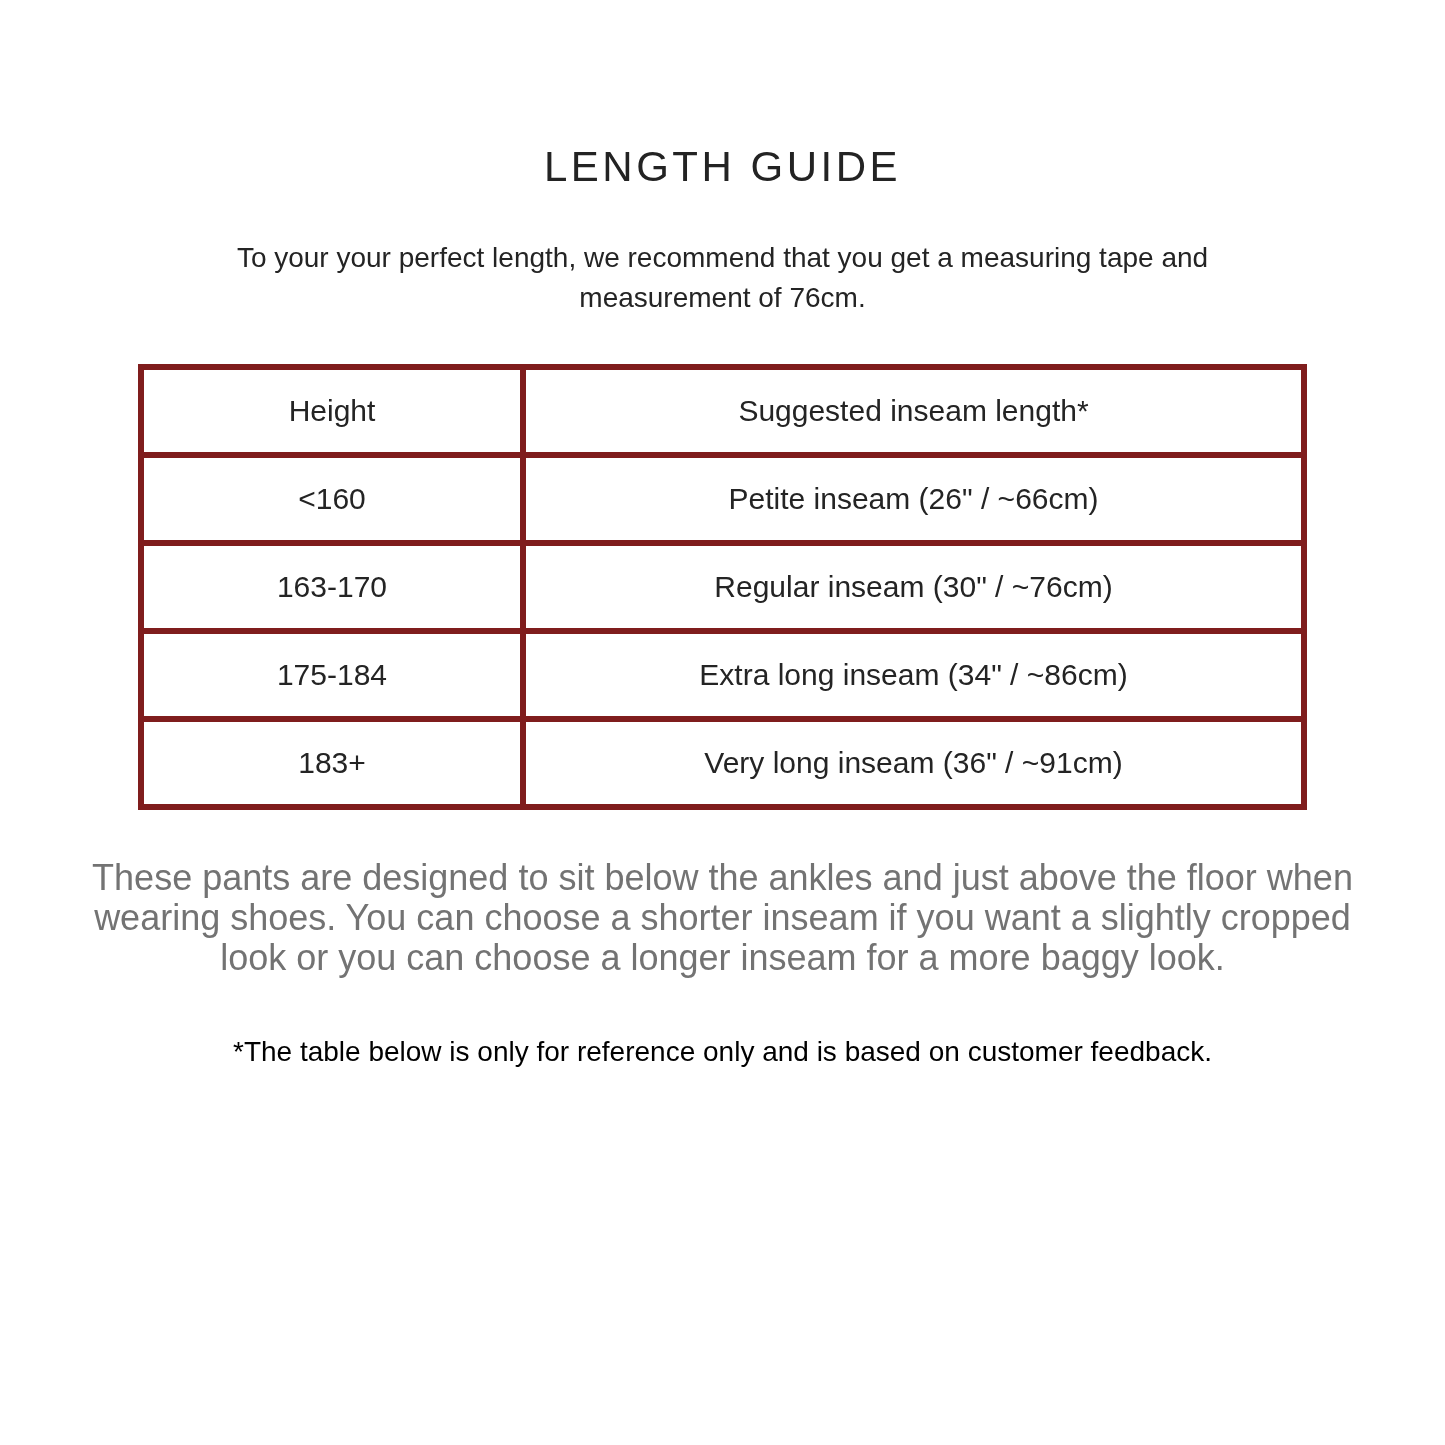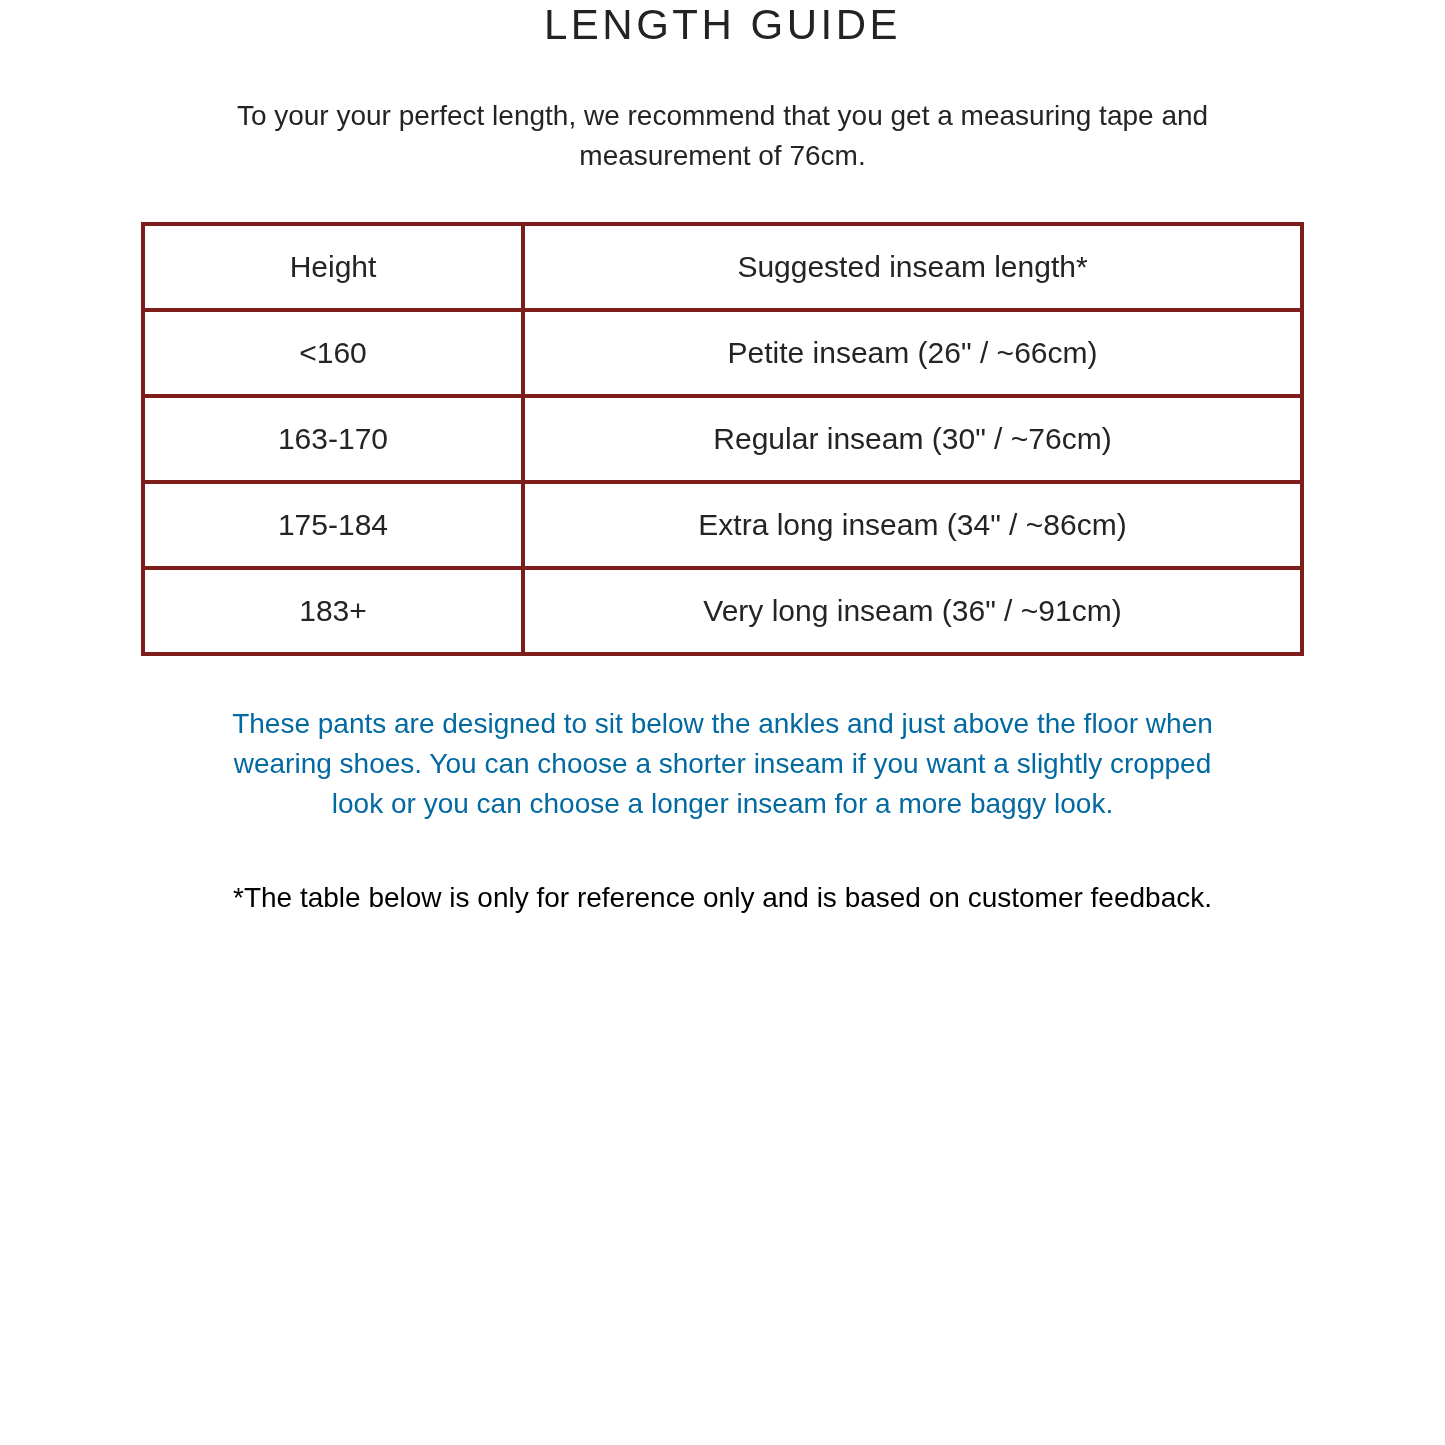--- a/index.html
+++ b/index.html
@@ -12,20 +12,21 @@
     width: 1445px;
     height: 1445px;
     margin: 0 auto;
     background: #ffffff;
     font-family: "Liberation Sans", sans-serif;
     color: #242424;
     overflow: hidden;
   }
   .title {
     margin: 0;
+    padding-top: 142px;
     text-align: center;
     font-size: 42px;
     font-weight: 300;
     letter-spacing: 3.5px;
     line-height: 50px;
     color: #232323;
   }
   .intro {
     margin-top: 46px;
     text-align: center;
@@ -34,38 +35,38 @@
     line-height: 40px;
     color: #242424;
   }
   table.guide {
     width: 1155px;
     margin: 46px auto 0 auto;
     border-collapse: collapse;
     table-layout: fixed;
   }
   table.guide td {
-    border: 4px solid #7f1d1d;
+    border: 6px solid #7f1d1d;
     height: 82px;
     text-align: center;
     vertical-align: middle;
     font-size: 30px;
     font-weight: 300;
     color: #242424;
     padding: 0;
   }
   td.col-height { width: 376px; }
   td.col-inseam { width: 775px; }
   .note {
     margin-top: 48px;
     text-align: center;
-    font-size: 28px;
+    font-size: 36px;
     font-weight: 300;
     line-height: 40px;
-    color: #0369a1;
+    color: #737373;
   }
   .footnote {
     margin-top: 54px;
     text-align: center;
     font-size: 28px;
     font-weight: 300;
     line-height: 40px;
     color: #000000;
   }
 </style>

